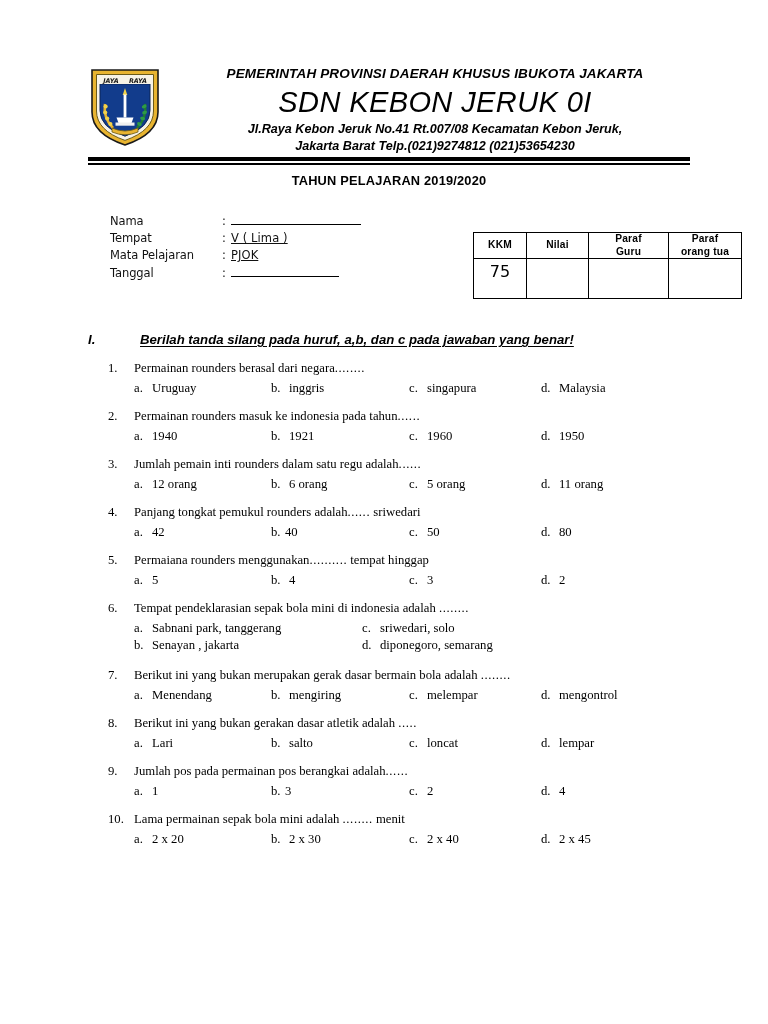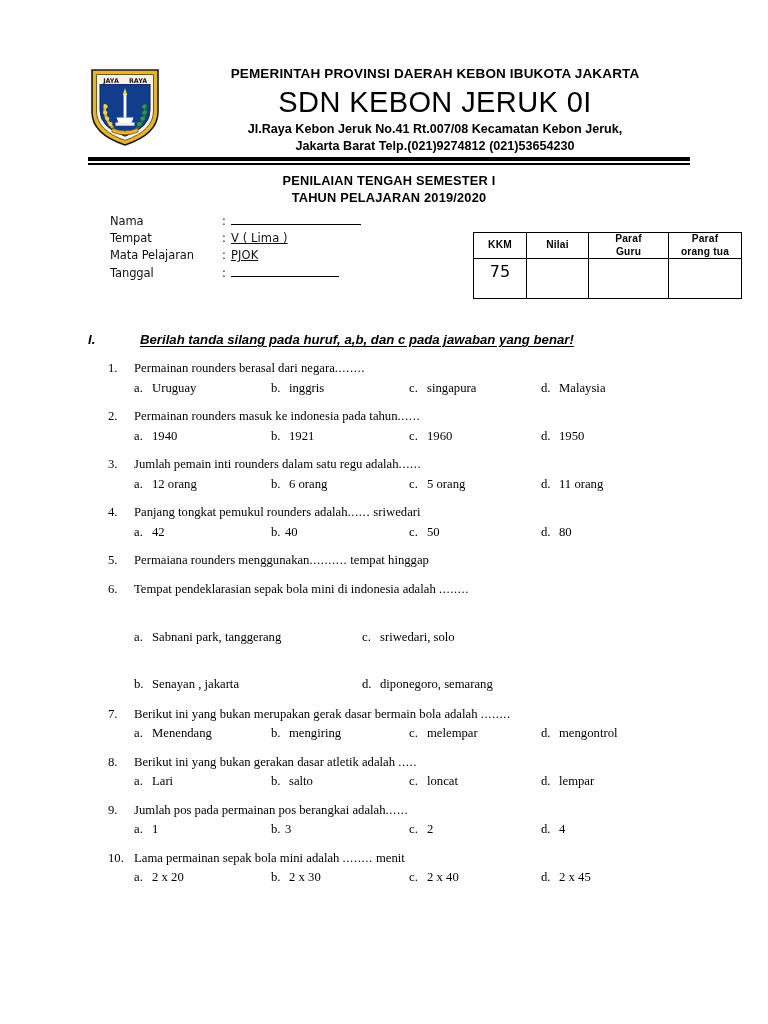--- a/index.html
+++ b/index.html
@@ -14,20 +14,21 @@
     color: #000000;
     overflow: hidden;
   }
 
   
   #header {
     position: absolute;
     left: 0; top: 0;
     width: 768px;
     height: 162px;
+    font-style: italic;
   }
   #crest {
     position: absolute;
     left: 88px; top: 64px;
     width: 74px; height: 84px;
   }
   #crest svg { display: block; width: 74px; height: 84px; }
 
   #header-text {
     position: absolute;
@@ -196,21 +197,21 @@
   .opt-ltr { display: inline-block; width: 18px; }
   .opt-ltr.tight { width: 14px; }
 
   
   .opts-grid {
     margin-top: 3.5px;
     margin-left: 26px;
     line-height: 17.5px;
   }
   .opts-grid .grow { display: flex; }
-  .opts-grid .gcell { flex: none; margin-top: 29px; }
+  .opts-grid .gcell { flex: none; }
   .opts-grid .gcell.left  { width: 228px; }
   .opts-grid .gcell.right { width: auto; }
 </style>
 </head>
 <body>
 
 <div id="header">
 
   <div id="crest">
     <svg viewBox="0 0 74 84" xmlns="http://www.w3.org/2000/svg">
@@ -240,32 +241,31 @@
       <ellipse cx="56.2" cy="42.5" rx="2.5" ry="1.7" fill="#2E9B46" transform="rotate(-25 56.2 42.5)"></ellipse>
       <ellipse cx="56.6" cy="48.5" rx="2.5" ry="1.7" fill="#2E9B46" transform="rotate(-15 56.6 48.5)"></ellipse>
       <ellipse cx="54.6" cy="54.5" rx="2.5" ry="1.7" fill="#2E9B46" transform="rotate(10 54.6 54.5)"></ellipse>
       <ellipse cx="51.4" cy="60" rx="2.5" ry="1.7" fill="#2E9B46" transform="rotate(30 51.4 60)"></ellipse>
 
       <path d="M24 64 Q37 70 50 64 L50 68 Q37 73.6 24 68 Z" fill="#E8B430" stroke="#6b5a18" stroke-width="0.8"></path>
     </svg>
   </div>
 
   <div id="header-text">
-    <div id="gov-line">PEMERINTAH  PROVINSI DAERAH KEBON IBUKOTA JAKARTA</div>
+    <div id="gov-line">PEMERINTAH  PROVINSI DAERAH KHUSUS IBUKOTA JAKARTA</div>
     <div id="school-name">SDN KEBON JERUK 0I</div>
     <div class="addr" id="addr1">Jl.Raya Kebon Jeruk No.41 Rt.007/08 Kecamatan Kebon Jeruk,</div>
     <div class="addr" id="addr2">Jakarta Barat   Telp.(021)9274812 (021)53654230</div>
   </div>
 
   <div id="rule-thick"></div>
   <div id="rule-thin"></div>
 </div>
 
 <div id="exam-title">
-  <div>PENILAIAN TENGAH  SEMESTER I</div>
   <div>TAHUN PELAJARAN 2019/2020</div>
 </div>
 
 <div id="identity">
   <div class="id-row">
     <span class="id-label">Nama</span>
     <span class="id-colon">:</span>
     <span class="id-blank" id="blank-nama"></span>
   </div>
   <div class="id-row">
@@ -365,20 +365,26 @@
         <div class="opt"><span class="opt-ltr tight">b.</span><span>40</span></div>
         <div class="opt"><span class="opt-ltr">c.</span><span>50</span></div>
         <div class="opt"><span class="opt-ltr">d.</span><span>80</span></div>
       </div>
     </div>
     <div class="q-block">
       <div class="q-stem">
         <span class="q-num">5.</span>
         <span class="q-text"><span>Permaiana rounders menggunakan</span><span class="dots">..........</span><span> tempat hinggap</span></span>
       </div>
+      <div class="opts">
+        <div class="opt"><span class="opt-ltr">a.</span><span>5</span></div>
+        <div class="opt"><span class="opt-ltr">b.</span><span>4</span></div>
+        <div class="opt"><span class="opt-ltr">c.</span><span>3</span></div>
+        <div class="opt"><span class="opt-ltr">d.</span><span>2</span></div>
+      </div>
     </div>
     <div class="q-block">
       <div class="q-stem">
         <span class="q-num">6.</span>
         <span class="q-text"><span>Tempat pendeklarasian sepak bola mini di indonesia adalah </span><span class="dots">........</span><span></span></span>
       </div>
       <div class="opts-grid">
         <div class="grow">
           <div class="gcell left"><span class="opt-ltr">a.</span><span>Sabnani park, tanggerang</span></div>
           <div class="gcell right"><span class="opt-ltr">c.</span><span>sriwedari, solo</span></div>

